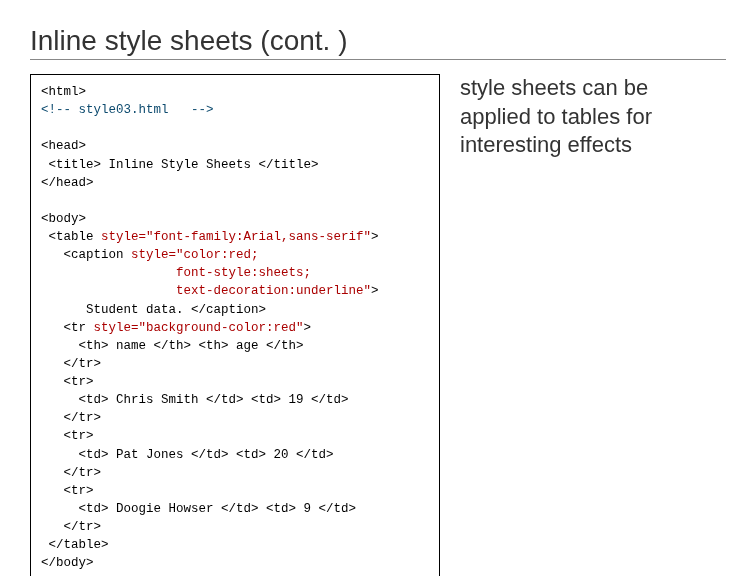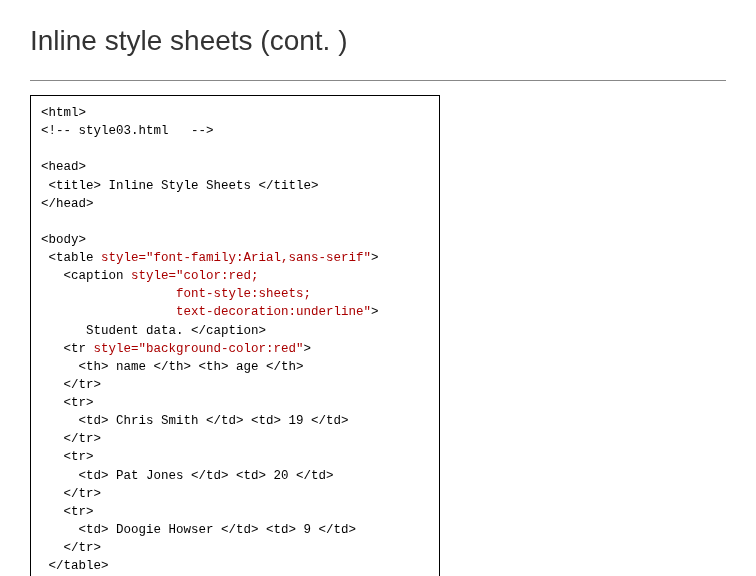--- a/index.html
+++ b/index.html
@@ -12,41 +12,41 @@
     color: #000000;
   }
   .slide {
     padding: 25px 30px 10px 30px;
   }
   .title {
     font-size: 28px;
     font-weight: normal;
     color: #333333;
     border-bottom: 1px solid #888;
-    padding-bottom: 23px;
+    padding-bottom: 2px;
     margin-bottom: 14px;
   }
   .content {
     display: flex;
     align-items: flex-start;
     gap: 20px;
   }
   .codebox {
     border: 1px solid #000;
     padding: 8px 10px 8px 10px;
     width: 410px;
     box-sizing: border-box;
   }
   pre {
     margin: 0;
     font-family: "Courier New", Courier, monospace;
     font-size: 12.5px;
     line-height: 1.45;
   }
-  .green { color: #000000; }
+  .green { color: #0c4a6e; }
   .red { color: #aa0000; }
   .desc {
     font-size: 22px;
     color: #333;
     line-height: 1.3;
     max-width: 240px;
   }
 </style>
 </head>
 <body>
@@ -81,15 +81,16 @@
 <span>   &lt;/tr&gt;</span>
 <span>   &lt;tr&gt;</span>
 <span>     &lt;td&gt; Doogie Howser &lt;/td&gt; &lt;td&gt; 9 &lt;/td&gt;</span>
 <span>   &lt;/tr&gt;</span>
 <span> &lt;/table&gt;</span>
 <span>&lt;/body&gt;</span>
 </pre>
 
     </div>
 
+    <div class="desc">style sheets can be applied to tables for interesting effects</div>
 
   </div>
 </div>
 
 </body></html>

